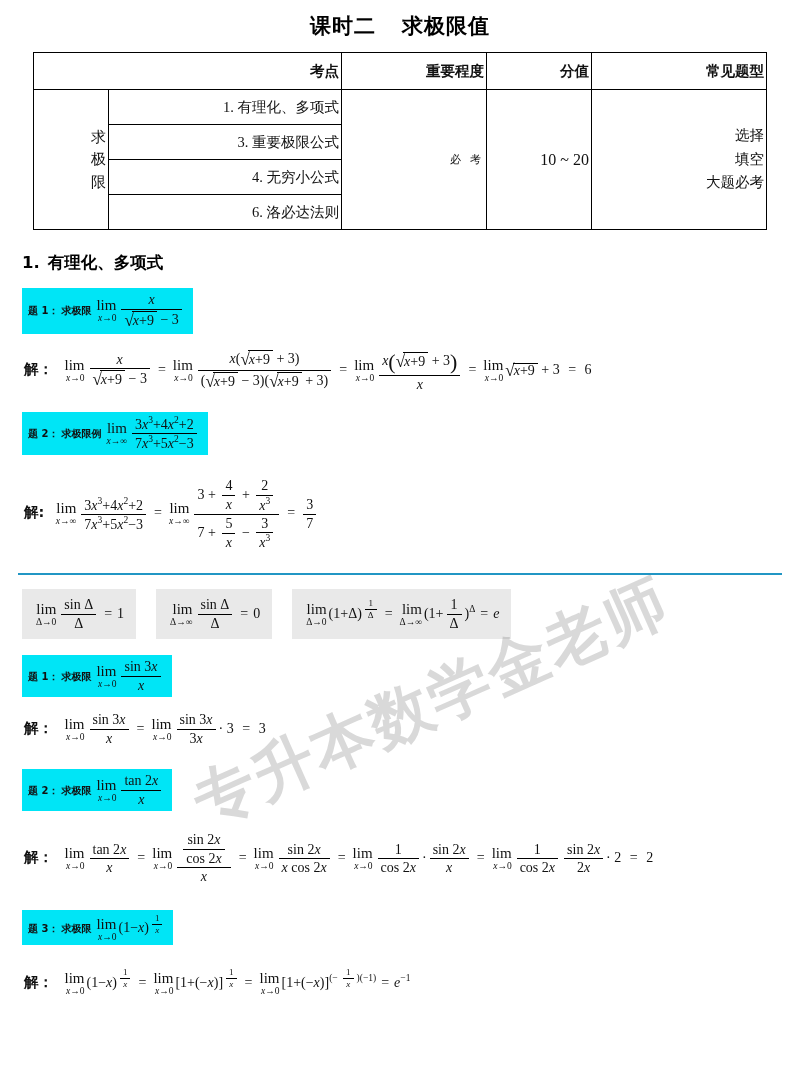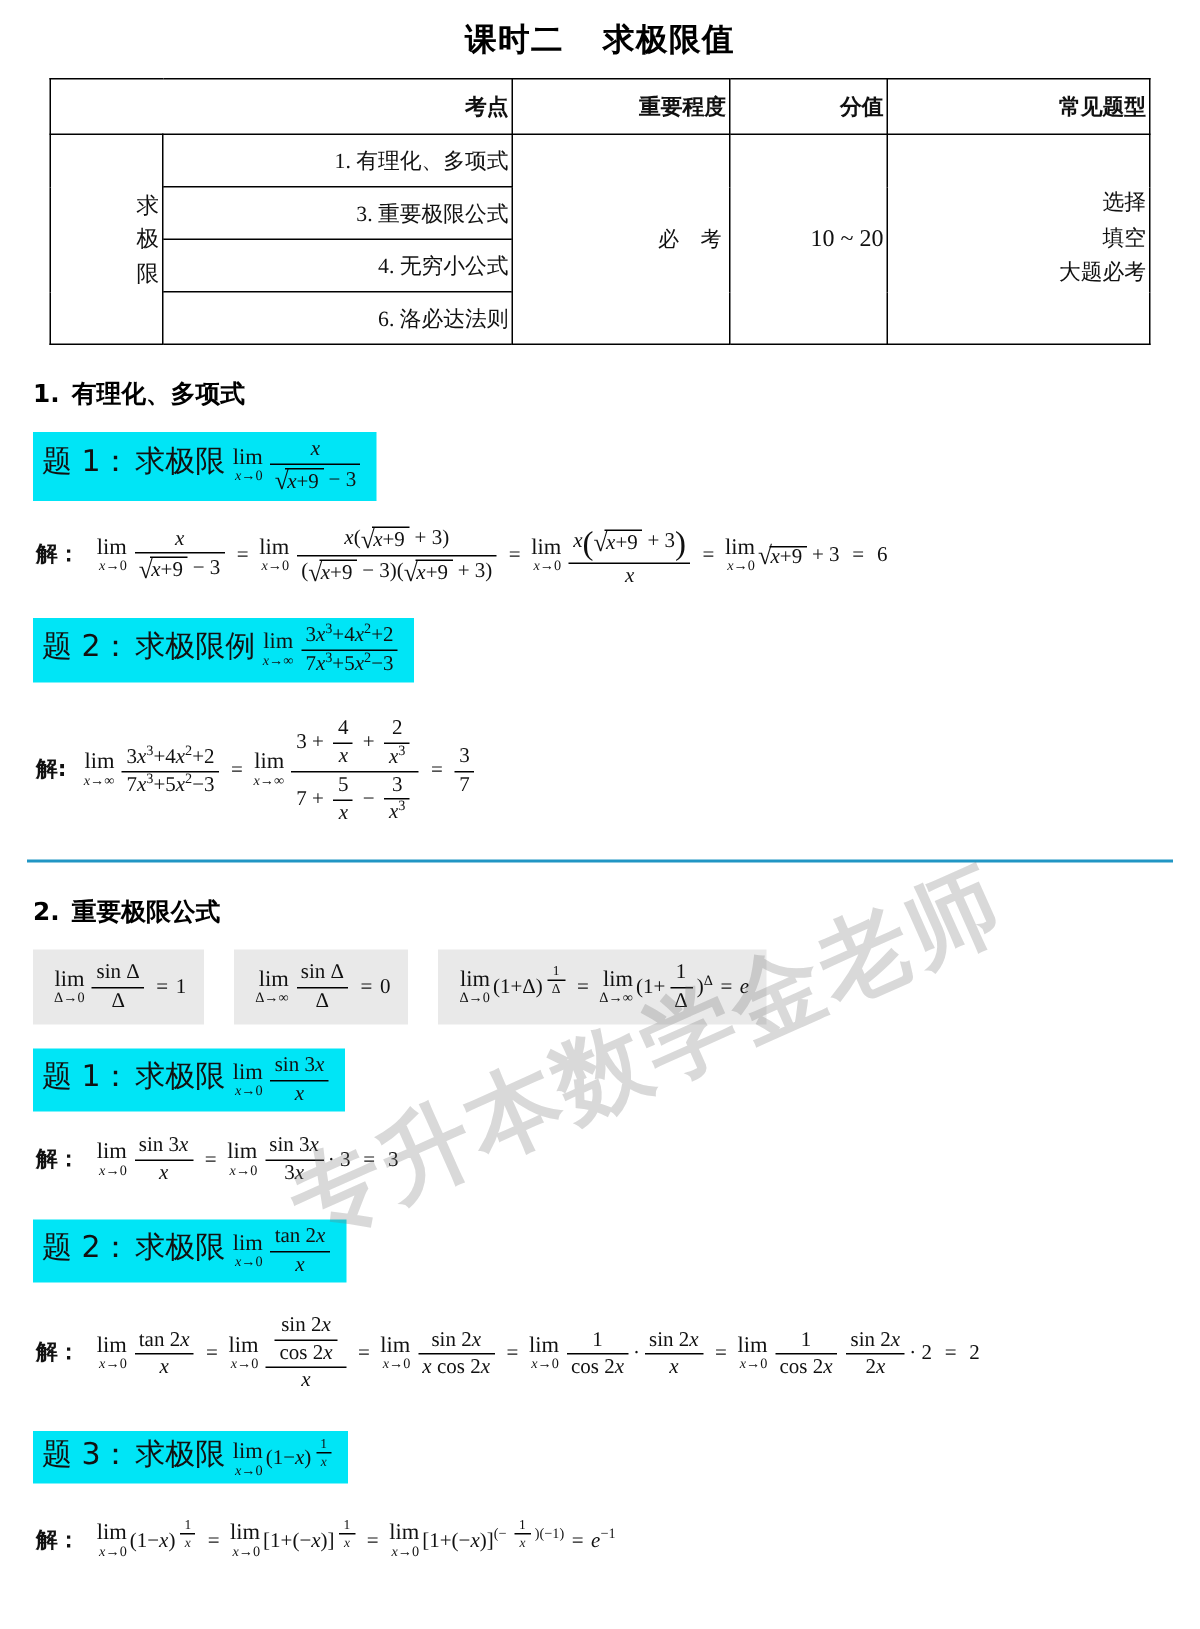--- a/index.html
+++ b/index.html
@@ -66,23 +66,23 @@
     line-height: 1.5;
   }
   .vert-label span { display:block; }
   td.item-cell {
     text-align: left;
     padding-left: 12px;
     height: 26px;
     font-size: 14.5px;
   }
   td.mid-cell {
-    font-family: Liberation Mono, monospace;
-    font-weight: bold;
-    font-size: 14px;
+    font-family: Liberation Sans, sans-serif;
+    font-weight: bold;
+    font-size: 11px;
     letter-spacing: 3px;
   }
   td.score-cell { font-size: 16px; }
   td.type-cell {
     font-family: "DejaVu Sans", sans-serif;
     font-size: 14.5px;
     line-height: 1.65;
   }
   td.type-cell span { display:block; }
 
@@ -107,22 +107,22 @@
     display: inline-block;
     background: #00e5f6;
     padding: 3px 8px 3px 6px;
     margin: 0 0 0 22px;
     font-size: 14px;
     line-height: 1;
     vertical-align: middle;
   }
   .qlabel {
     font-family: "DejaVu Sans", sans-serif;
-    font-weight: normal;
-    font-size: 20px;
+    font-weight: bold;
+    font-size: 10px;
     margin-right: 3px;
   }
   .solution {
     margin: 14px 0 10px 24px;
     font-size: 14px;
     line-height: 1;
   }
   .solution .slabel {
     font-family: "DejaVu Sans", sans-serif;
     font-weight: bold;
@@ -268,23 +268,20 @@
 
   <div class="solution" style="margin-top:22px;">
     <span class="slabel">解:</span>
     <span class="m">
       <span class="lim"><span class="op">lim</span><span class="sub"><span class="mi">x</span>→∞</span></span><span class="frac"><span class="num">3<span class="mi">x</span><span class="sup">3</span>+4<span class="mi">x</span><span class="sup">2</span>+2</span><span class="den">7<span class="mi">x</span><span class="sup">3</span>+5<span class="mi">x</span><span class="sup">2</span>−3</span></span><span class="eq">=</span><span class="lim"><span class="op">lim</span><span class="sub"><span class="mi">x</span>→∞</span></span><span class="frac"><span class="num">3 + <span class="frac"><span class="num">4</span><span class="den"><span class="mi">x</span></span></span> + <span class="frac"><span class="num">2</span><span class="den"><span class="mi">x</span><span class="sup">3</span></span></span></span><span class="den">7 + <span class="frac"><span class="num">5</span><span class="den"><span class="mi">x</span></span></span> − <span class="frac"><span class="num">3</span><span class="den"><span class="mi">x</span><span class="sup">3</span></span></span></span></span><span class="eq">=</span><span class="frac"><span class="num">3</span><span class="den">7</span></span>
     </span>
   </div>
 
   <hr class="hr-blue">
 
-  <div class="section-heading">
-    <span class="num">2.</span><span>重要极限公式</span>
-  </div>
 
   <div class="formula-row">
     <span class="formula-box">
       <span class="m"><span class="lim"><span class="op">lim</span><span class="sub">Δ→0</span></span><span class="frac"><span class="num">sin Δ</span><span class="den">Δ</span></span><span class="eq">=</span>1</span>
     </span>
     <span class="formula-box">
       <span class="m"><span class="lim"><span class="op">lim</span><span class="sub">Δ→∞</span></span><span class="frac"><span class="num">sin Δ</span><span class="den">Δ</span></span><span class="eq">=</span>0</span>
     </span>
     <span class="formula-box">
       <span class="m"><span class="lim"><span class="op">lim</span><span class="sub">Δ→0</span></span>(1+Δ)<span class="sup"><span class="frac" style="font-size:9px;"><span class="num">1</span><span class="den">Δ</span></span></span><span class="eq">=</span><span class="lim"><span class="op">lim</span><span class="sub">Δ→∞</span></span>(1+<span class="frac"><span class="num">1</span><span class="den">Δ</span></span>)<span class="sup">Δ</span><span class="eq">=</span><span class="mi">e</span></span>

